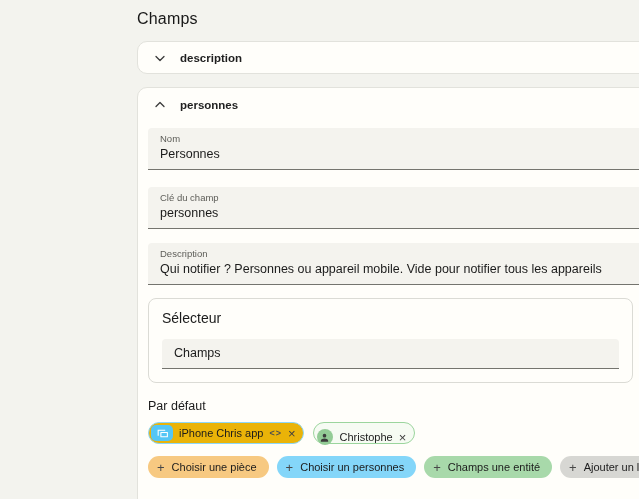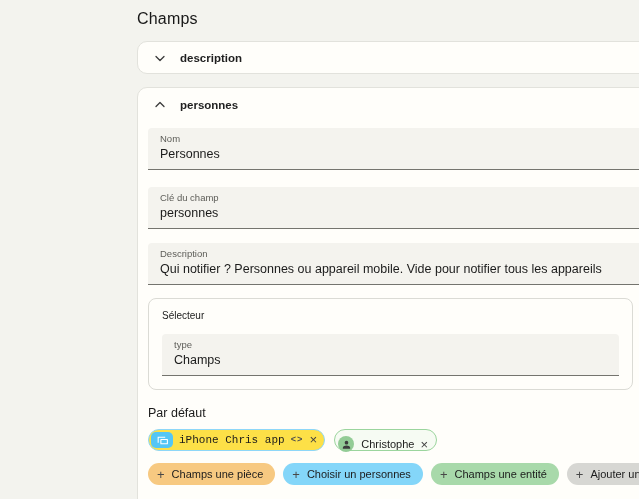--- a/index.html
+++ b/index.html
@@ -65,36 +65,36 @@
   .gap14 { margin-top: 14px; }
 
   .selector-box {
     margin-top: 13px;
     width: 485px;
     border: 1px solid #dbdbd5;
     border-radius: 8px;
     padding: 11px 13px 13px 13px;
     background: #fffefa;
   }
-  .selector-title { font-size: 10px; color: #1b1b1b; }
+  .selector-title { font-size: 14px; color: #1b1b1b; }
   .selector-box .field { margin-top: 13px; }
 
   .section-label { margin-top: 16px; font-size: 12.5px; color: #1b1b1b; }
 
   .chips-row { margin-top: 9px; display: flex; gap: 9px; align-items: center; }
   .chip {
     height: 22px;
     border-radius: 11px;
     display: inline-flex;
     align-items: center;
     font-size: 11px;
     cursor: pointer;
     background: #fdfeff;
   }
-  .chip-device { border: 1px solid #8ed7f8; background: #fde047; padding: 0 7px 0 2px; font-family: Liberation Mono, monospace; }
+  .chip-device { border: 1px solid #8ed7f8; background: #eab308; padding: 0 7px 0 2px; }
   .chip-person { border: 1px solid #9bd59d; background: #f6fbf3; padding: 8px 8px 0 3px; }
   .chip-badge-rect {
     width: 22px; height: 16px;
     border-radius: 5px;
     background: #54c6f5;
     display: inline-flex; align-items: center; justify-content: center;
     margin-right: 6px;
   }
   .chip-badge-circle {
     width: 16px; height: 16px;
@@ -173,21 +173,20 @@
       </div>
 
       <div class="field gap14">
         <div class="flabel">Description</div>
         <div class="fvalue">Qui notifier ? Personnes ou appareil mobile. Vide pour notifier tous les appareils</div>
       </div>
 
       <div class="selector-box">
         <div class="selector-title">Sélecteur</div>
         <div class="field">
-          <div class="flabel">type</div>
           <div class="fvalue">Champs</div>
         </div>
       </div>
 
       <div class="section-label">Par défaut</div>
 
       <div class="chips-row">
 
         <div class="chip chip-device">
           <span class="chip-badge-rect">
@@ -208,21 +207,21 @@
           </span>
           <span class="chip-label">Christophe</span>
           <span class="chip-close">×</span>
         </div>
 
       </div>
 
       <div class="btns-row">
         <button class="pill-btn btn-area">
           <span class="plus">+</span>
-          <span>Champs une pièce</span>
+          <span>Choisir une pièce</span>
         </button>
         <button class="pill-btn btn-device">
           <span class="plus">+</span>
           <span>Choisir un personnes</span>
         </button>
         <button class="pill-btn btn-entity">
           <span class="plus">+</span>
           <span>Champs une entité</span>
         </button>
         <button class="pill-btn btn-label">

